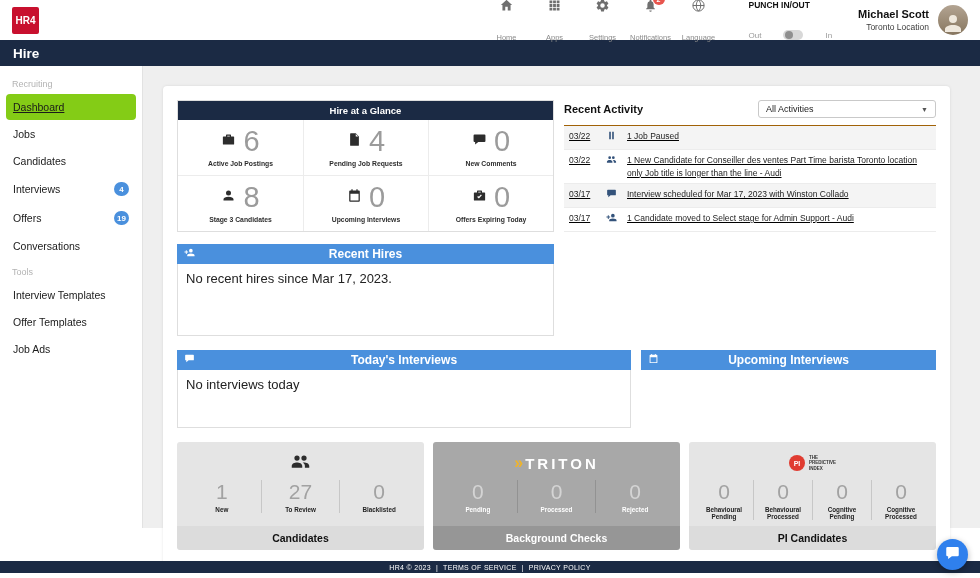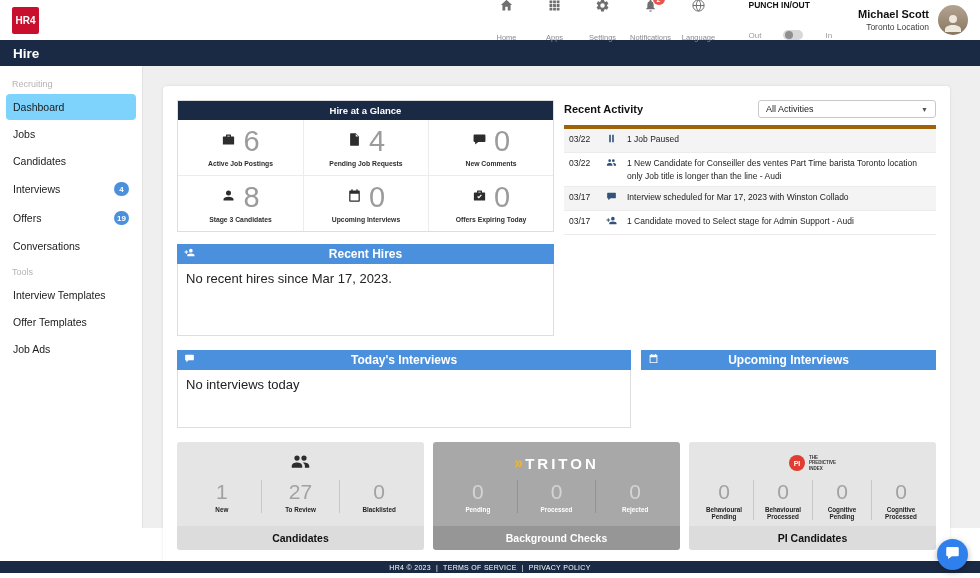--- a/index.html
+++ b/index.html
@@ -29,21 +29,21 @@
   .avatar svg { width:24px; height:24px; fill:#efe8dd; }
 
   
   .appbar { height:26px; background:#1b2a44; color:#fff; display:flex; align-items:center; padding:0 13px; font-size:13.5px; font-weight:bold; }
 
   
   .content { display:flex; height:462px; }
   .sidebar { width:143px; background:#fff; border-right:1px solid #e2e2e2; padding-top:6px; flex-shrink:0; }
   .side-section { font-size:9px; color:#b3b3b3; padding:7px 12px 4px; }
   .side-item { display:flex; align-items:center; justify-content:space-between; margin:1px 6px; padding:7px 7px; border-radius:4px; font-size:10.5px; color:#1a1a1a; cursor:pointer; }
-  .side-item.active { background:#7dd3fc; }
+  .side-item.active { background:#84cc16;text-decoration:underline; }
   .side-badge { background:#4a90dd; color:#fff; font-size:8px; font-weight:bold; min-width:15px; height:14px; border-radius:8px; display:flex; align-items:center; justify-content:center; padding:0 3px; }
 
   .main { flex:1; background:#efefef; padding:20px 30px 0 20px; min-width:0; }
   .board { background:#fff; border-radius:4px; padding:14px 14px 16px; box-shadow:0 0 3px rgba(0,0,0,0.10); }
 
   .top-row { display:flex; gap:10px; }
   .left-col { width:377px; flex-shrink:0; }
   .right-col { flex:1; min-width:0; }
 
   
@@ -56,21 +56,21 @@
   .glance-top { display:flex; align-items:center; gap:7px; }
   .glance-top svg { width:15px; height:15px; fill:#2d2d2d; }
   .glance-value { font-size:29px; font-weight:300; color:#9b9b9b; line-height:1; }
   .glance-label { font-size:6.8px; font-weight:bold; color:#2d2d2d; margin-top:4px; }
 
   
   .activity-head { display:flex; align-items:center; justify-content:space-between; margin-bottom:7px; }
   .activity-title { font-size:11px; font-weight:bold; color:#111; }
   .filter-select { width:178px; height:18px; border:1px solid #c9c9c9; border-radius:3px; background:#fff; display:flex; align-items:center; justify-content:space-between; padding:0 7px; font-size:9px; color:#222; cursor:pointer; }
   .filter-caret { font-size:7px; color:#555; }
-  .activity-table { width:100%; border-collapse:collapse; border-top:4px solid #a16207; }
+  .activity-table { width:100%; border-collapse:collapse; border-top:1px solid #a16207;text-decoration:underline; }
   .activity-table tr:nth-child(odd) { background:#f4f4f4; }
   .activity-table td { font-size:8.5px; color:#222; padding:4px 5px; vertical-align:top; border-bottom:1px solid #ececec; line-height:1.5; }
   td.a-date { width:36px; white-space:nowrap; }
   td.a-icon { width:22px; text-align:center; }
   td.a-icon svg { width:11px; height:11px; fill:#33527a; }
 
   
   .blue-panel { margin-top:12px; }
   .blue-head { background:#4a90dd; color:#fff; font-size:12px; font-weight:bold; text-align:center; padding:3px 0; position:relative; }
   .blue-head svg { position:absolute; left:7px; top:3px; width:11px; height:11px; fill:#fff; }

